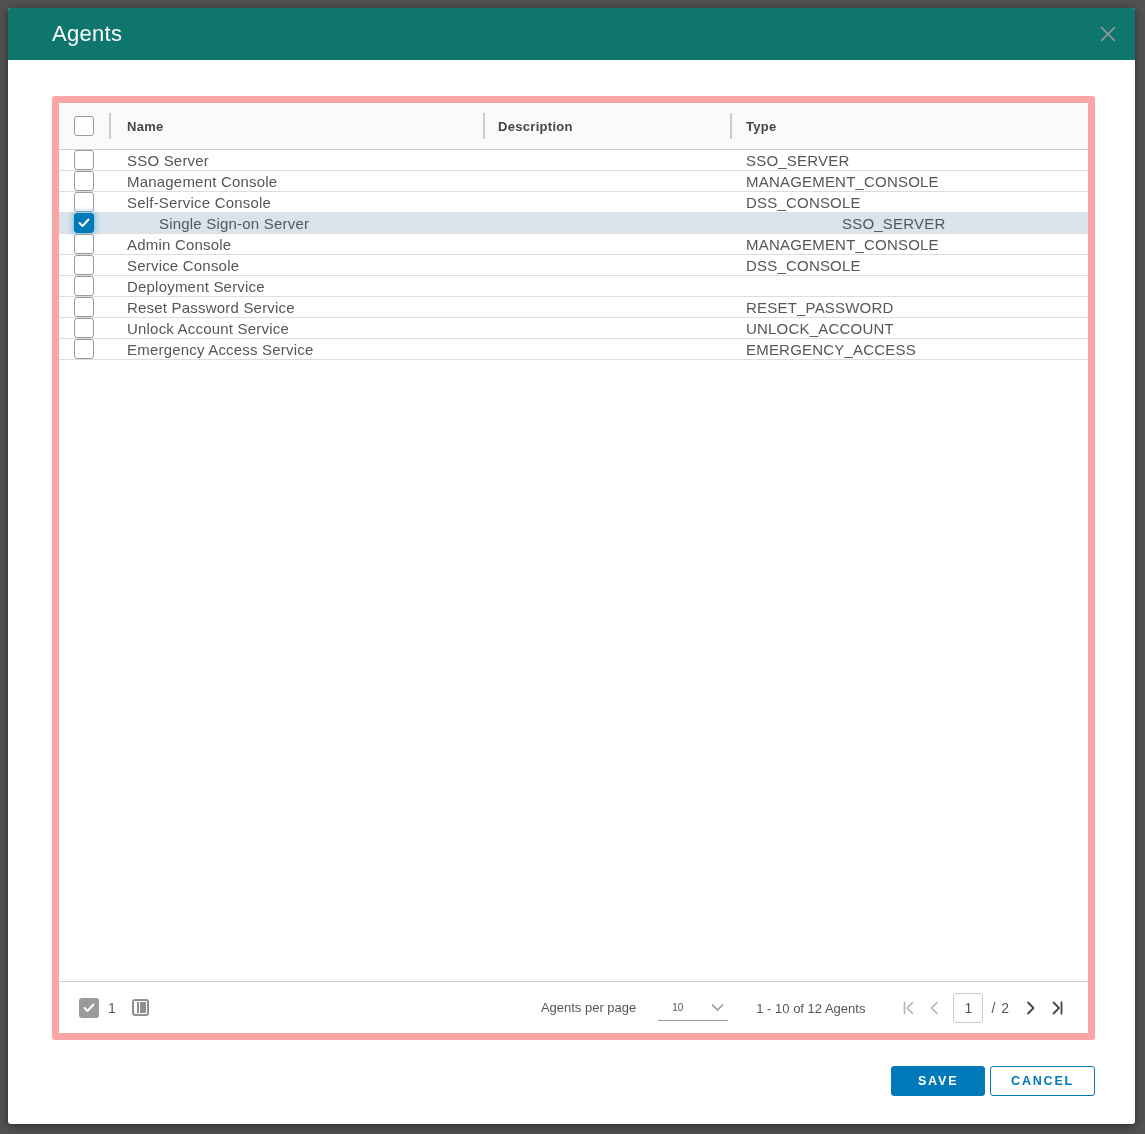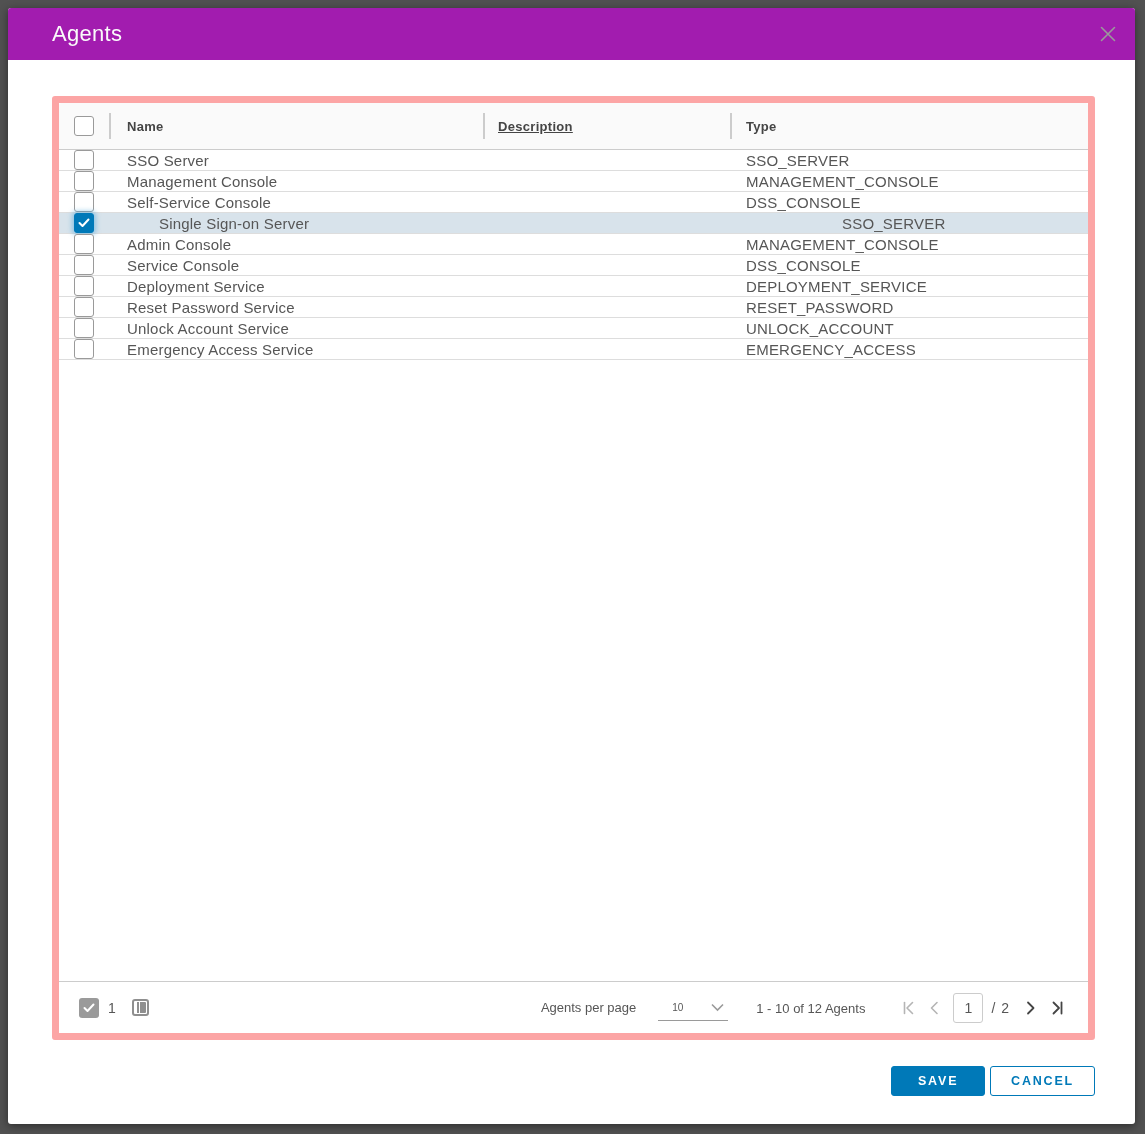--- a/index.html
+++ b/index.html
@@ -16,21 +16,21 @@
   .modal {
     width: 1127px; height: 1116px;
     background: #ffffff;
     border-radius: 3px;
     overflow: hidden;
     display: flex; flex-direction: column;
     box-shadow: 0 2px 8px rgba(0,0,0,.45);
   }
   .modal-header {
     height: 52px; flex: 0 0 52px;
-    background: #a21caf;
+    background: #0f766e;
     display: flex; align-items: center;
     padding-left: 44px;
     position: relative;
   }
   .modal-title {
     color: #fafafa; font-size: 22px; font-weight: 400; letter-spacing: .3px;
   }
   .close-btn {
     position: absolute; right: 12px; top: 50%; transform: translateY(-50%);
     width: 30px; height: 30px;
@@ -70,21 +70,21 @@
     flex: 0 0 48px;
     display: flex; align-items: stretch;
     border-bottom: 1px solid #dddddd;
     background: #ffffff;
     cursor: pointer;
   }
   .dg-row.selected { background: #d8e3eb; gap: 32px; }
   .cell { display: flex; align-items: center; }
   .col-check { width: 50px; flex: 0 0 50px; justify-content: center; }
   .col-name  { width: 374px; flex: 0 0 374px; padding-left: 18px; }
-  .col-desc  { width: 247px; flex: 0 0 247px; padding-left: 15px; text-decoration: underline; }
+  .col-desc  { width: 247px; flex: 0 0 247px; padding-left: 15px; }
   .col-type  { flex: 1; padding-left: 16px; }
   .dg-row .cell { font-size: 15px; color: #565656; letter-spacing: .2px; }
   .dg-filler { flex: 1 1 auto; background: #fff; }
   
   .checkbox {
     width: 20px; height: 20px;
     border: 1px solid #9a9a9a; border-radius: 3px;
     background: #fff;
     display: inline-flex; align-items: center; justify-content: center;
     cursor: pointer;
@@ -244,21 +244,20 @@
               <div class="cell col-name">Service Console</div>
               <div class="cell col-desc"></div>
               <div class="cell col-type">DSS_CONSOLE</div>
             </div>
             <div class="dg-row">
               <div class="cell col-check">
                 <span class="checkbox"></span>
               </div>
               <div class="cell col-name">Deployment Service</div>
               <div class="cell col-desc"></div>
-              <div class="cell col-type">DEPLOYMENT_SERVICE</div>
             </div>
             <div class="dg-row">
               <div class="cell col-check">
                 <span class="checkbox"></span>
               </div>
               <div class="cell col-name">Reset Password Service</div>
               <div class="cell col-desc"></div>
               <div class="cell col-type">RESET_PASSWORD</div>
             </div>
             <div class="dg-row">

